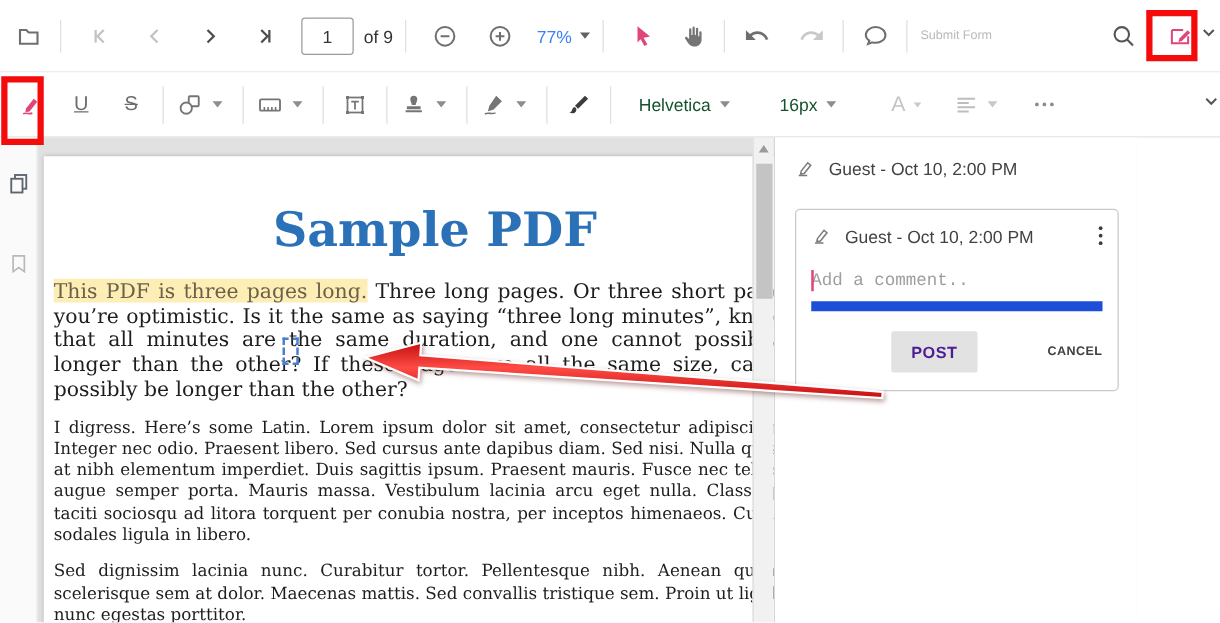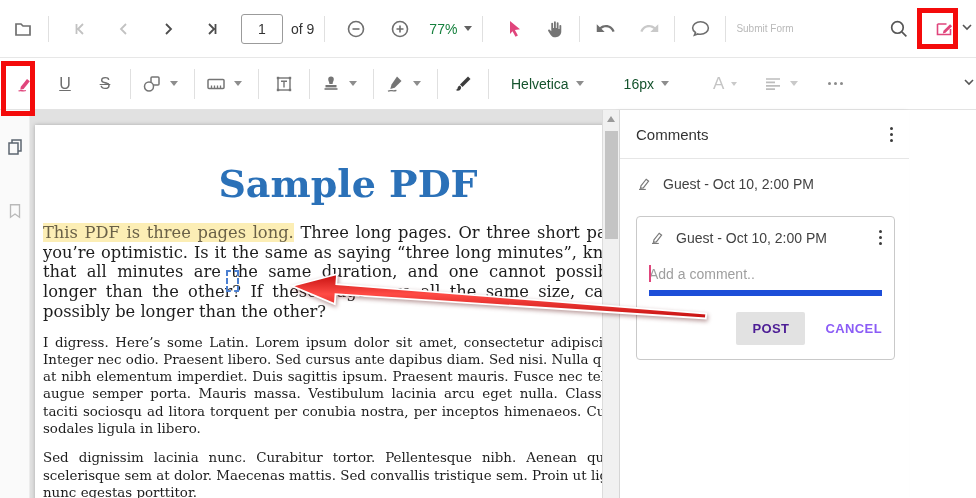--- a/index.html
+++ b/index.html
@@ -13,21 +13,21 @@
   .tb2 { height:52px; border-bottom:1px solid #e3e3e3; padding:0 6px; }
   .tbtn { display:flex; align-items:center; justify-content:center;
           min-width:30px; height:34px; border:none; background:transparent; cursor:pointer; }
   .vdiv { width:1px; height:26px; background:#e0e0e0; margin:0 10px; }
   .tb2 .vdiv { height:30px; }
   .gap6{margin-left:6px;} .gap10{margin-left:10px;} .gap14{margin-left:14px;}
   .page-input { width:42px; height:30px; border:1px solid #9b9b9b; border-radius:3px;
                 text-align:center; font-size:14px; color:#333; margin-left:14px; }
   .of-label { font-size:14px; color:#333; margin-left:8px; }
   .dd { display:flex; align-items:center; gap:7px; cursor:pointer; }
-  .dd-label { font-size:14px; color:#15803d; }
+  .dd-label { font-size:14px; color:#3b82f6; }
   .dd-label.gray { color:#14532d; }
   .caret { width:0; height:0; border-left:4.5px solid transparent; border-right:4.5px solid transparent;
            border-top:5.5px solid #616161; }
   .caret.light { border-top-color:#8d8d8d; }
   .caret.dis { border-top-color:#c9c9c9; }
   .submit-label { font-size:10px; color:#b9b9b9; margin-left:0; white-space:nowrap; }
   .right-group { margin-left:auto; display:flex; align-items:center; }
   .glyph-u { font-size:16px; color:#6e6e6e; text-decoration:underline; }
   .glyph-s { font-size:16px; color:#6e6e6e; text-decoration:line-through; }
   .glyph-a { font-size:17px; color:#c4c4c4; }
@@ -70,30 +70,30 @@
   .sec-row { height:38px; display:flex; align-items:center; justify-content:space-between;
              padding:0 16px; border-bottom:1px solid #ededed; cursor:pointer; }
   .sec-label { font-size:14px; color:#4a4a4a; }
   .note-item { display:flex; align-items:center; gap:10px; padding:16px 16px 6px; cursor:pointer; }
   .note-author { font-size:14px; color:#424242; }
   .card { margin:18px 14px 0 16px; border:1px solid #c9c9c9; border-radius:4px;
           background:#fff; padding:12px 12px 14px; }
   .card-head { display:flex; align-items:center; gap:10px; }
   .card-head .note-author { flex:1; }
   .comment-input-wrap { position:relative; margin-top:16px; }
-  .comment-input { width:100%; border:none; border-bottom:6px solid #1d4ed8; outline:none;
+  .comment-input { width:100%; border:none; border-bottom:8px solid #1d4ed8; outline:none;
                    font-size:14px; color:#424242; padding:4px 0 8px; background:transparent;
-                   font-family:Liberation Sans, sans-serif; }
+                   font-family:Liberation Mono, monospace; }
   .comment-input::placeholder { color:#9e9e9e; }
   .input-caret { position:absolute; left:0; top:3px; width:2px; height:17px; background:#e0457c; }
   .card-actions { display:flex; justify-content:flex-end; align-items:center; gap:20px; margin-top:16px; }
   .post-btn { background:#e2e2e2; color:#4c1d95; border:none; border-radius:2px;
               font-size:13px; font-weight:bold; letter-spacing:.4px; padding:9px 16px; cursor:default; }
-  .cancel-btn { background:none; border:none; color:#8b5cf6; font-size:13px; font-weight:bold;
-                letter-spacing:.4px; cursor:pointer; }
+  .cancel-btn { background:none; border:none; color:#404040; font-size:10px; font-weight:bold;
+                letter-spacing:.4px; cursor:pointer;margin-left:36px; }
 
   
   .red-box { position:absolute; border:5px solid #f40b0b; z-index:60; pointer-events:none; }
   .red-box.hl-tool { left:1px; top:61px; width:34px; height:55px; }
   .red-box.edit-tool { left:917px; top:8px; width:41px; height:41px; }
   .arrow-svg { position:absolute; left:0; top:0; z-index:55; pointer-events:none;
                filter:drop-shadow(1px 2px 2px rgba(100,30,30,.45)); }
 </style>
 </head>
 <body>
@@ -318,28 +318,20 @@
         <p class="para para-sm">Sed dignissim lacinia nunc. Curabitur tortor. Pellentesque nibh. Aenean quam. In scelerisque sem at dolor. Maecenas mattis. Sed convallis tristique sem. Proin ut ligula vel nunc egestas porttitor.</p>
         <div class="text-caret"></div>
       </div>
       <div class="doc-scroll">
         <div class="scroll-up"></div>
         <div class="scroll-thumb"></div>
       </div>
     </div>
 
     <div class="panel">
-      <div class="panel-head">
-        <span class="panel-title">Comments</span>
-        <span class="dots-v">
-            <span class="dot"></span>
-            <span class="dot"></span>
-            <span class="dot"></span>
-          </span>
-      </div>
       <div class="note-item">
         <svg width="17" height="17" viewBox="0 0 20 20">
             <path d="M5.8 12.8L12 5l2.8 2.3-6.2 7.8-3.3.6z" fill="none" stroke="#7a7a7a" stroke-width="1.4"></path>
             <path d="M3.5 17h8" stroke="#7a7a7a" stroke-width="1.3"></path>
           </svg>
         <span class="note-author">Guest - Oct 10, 2:00 PM</span>
       </div>
       <div class="card">
         <div class="card-head">
           <svg width="17" height="17" viewBox="0 0 20 20">

